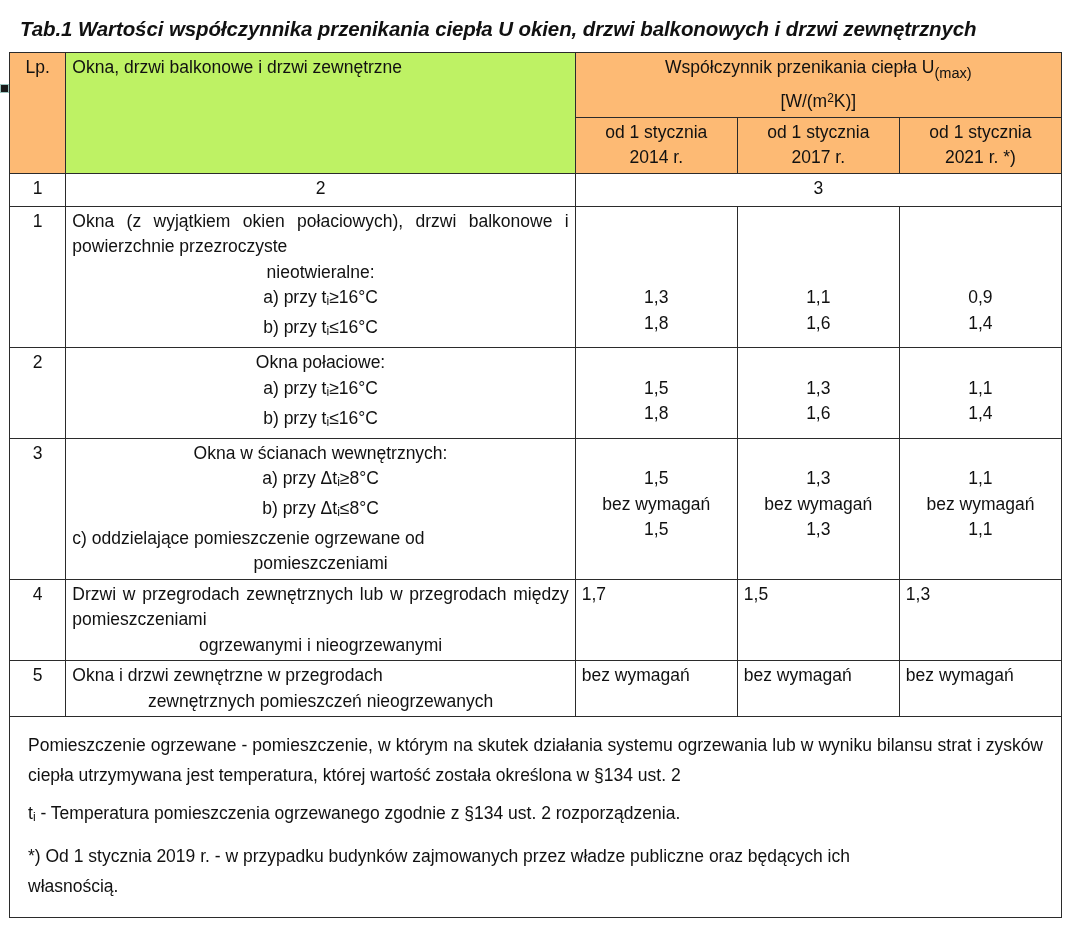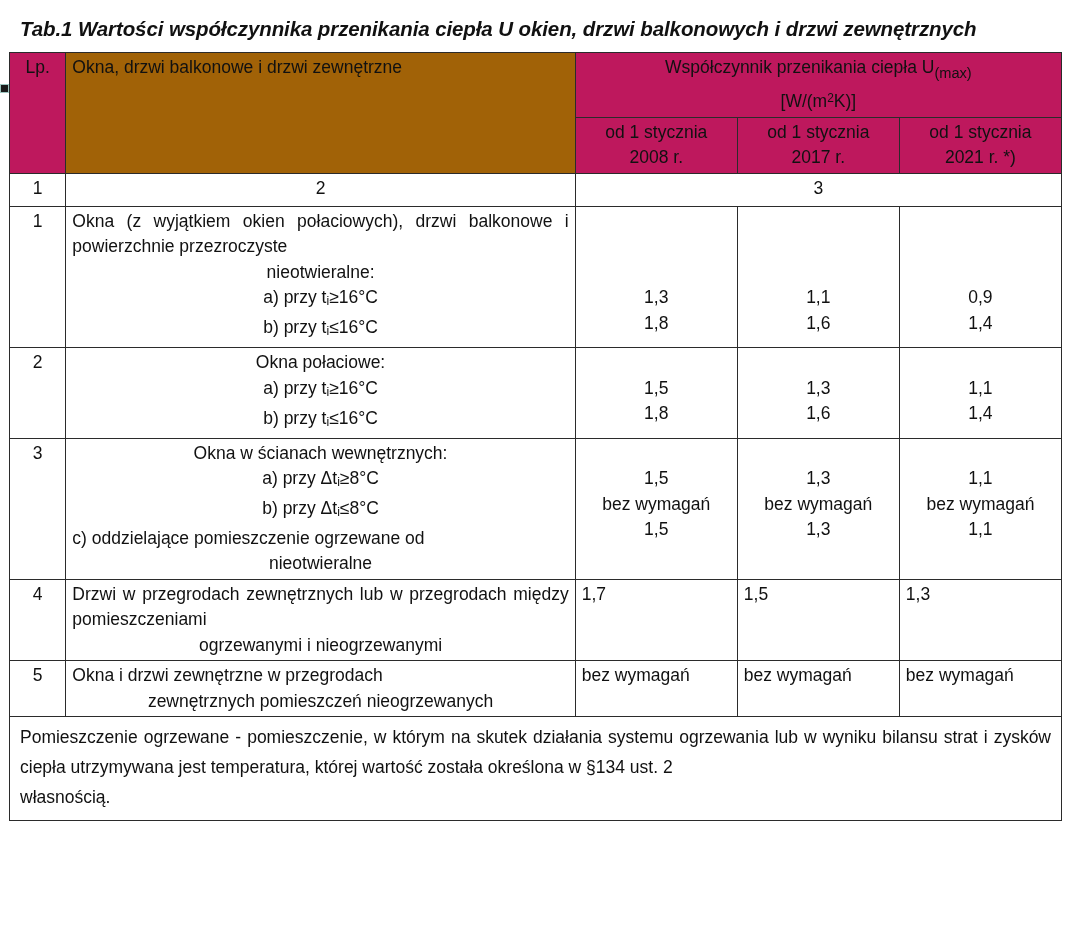--- a/index.html
+++ b/index.html
@@ -64,26 +64,26 @@
     font-size: 17.5px;
     line-height: 25.5px;
   }
   table.u-table td, table.u-table th {
     border: 1px solid #2b2b2b;
     padding: 2px 6px;
     vertical-align: top;
     font-weight: normal;
   }
   .hdr {
-    background: #be185d;
+    background: #fdba74;
     text-align: center;
     vertical-align: middle;
   }
   .hdr-left {
-    background: #a16207;
+    background: #bef264;
     text-align: left;
     vertical-align: middle;
     padding-left: 14px;
   }
   .col-lp   { width: 56px; }
   .col-desc { width: 506px; }
   .col-y    { width: 161px; }
 
   .numrow td {
     text-align: center;
@@ -123,21 +123,21 @@
 
   
   .notes {
     border: 1px solid #2b2b2b;
     border-top: none;
     padding: 5px 10px 8px 10px;
     font-size: 17.5px;
     line-height: 30px;
   }
   .notes p {
-    margin: 0;
+    margin: 8px;
     text-align: justify;
     text-justify: inter-word;
   }
   .notes p .lastline { display: block; text-align: left; }
 </style>
 </head>
 <body>
 
 <div class="page">
 
@@ -162,21 +162,21 @@
           <th class="hdr" rowspan="2">Lp.</th>
           <th class="hdr-left" rowspan="2">Okna, drzwi balkonowe i drzwi zewnętrzne</th>
           <th class="hdr" colspan="3">
             <div><span>Współczynnik przenikania ciepła U</span><sub>(max)</sub></div>
             <div><span>[W/(m</span><sup class="sup2">2</sup><span>K)]</span></div>
           </th>
         </tr>
         <tr>
           <th class="hdr">
             <div>od 1 stycznia</div>
-            <div>2008 r.</div>
+            <div>2014 r.</div>
           </th>
           <th class="hdr">
             <div>od 1 stycznia</div>
             <div>2017 r.</div>
           </th>
           <th class="hdr">
             <div>od 1 stycznia</div>
             <div>2021 r. *)</div>
           </th>
         </tr>
@@ -240,21 +240,21 @@
           </td>
         </tr>
 
         <tr>
           <td class="lp">3</td>
           <td class="desc">
             <span class="lastline">Okna w ścianach wewnętrznych:</span>
             <span class="lastline"><span>a)  przy Δt</span><sub class="isub">i</sub><span>≥8°C</span></span>
             <span class="lastline"><span>b)  przy Δt</span><sub class="isub">i</sub><span>≤8°C</span></span>
             <span>c)    oddzielające pomieszczenie ogrzewane od</span>
-            <span class="lastline">nieotwieralne</span>
+            <span class="lastline">pomieszczeniami</span>
           </td>
           <td class="val">
             <span class="spacer">x</span>
             <span class="v">1,5</span>
             <span class="v">bez wymagań</span>
             <span class="v">1,5</span>
             <span class="spacer">x</span>
           </td>
           <td class="val">
             <span class="spacer">x</span>
@@ -297,18 +297,22 @@
 
       </tbody>
     </table>
 
     <div class="notes">
       <p>
         <span>Pomieszczenie ogrzewane - pomieszczenie, w którym na skutek działania systemu ogrzewania lub w wyniku</span>
         <span>bilansu strat i zysków ciepła utrzymywana jest temperatura, której wartość została określona w §134 ust. 2</span>
       </p>
       <p>
+        <span class="lastline"><span>t</span><sub class="isub">i</sub><span> - Temperatura pomieszczenia ogrzewanego zgodnie z §134 ust. 2 rozporządzenia.</span></span>
+      </p>
+      <p>
+        <span>*) Od 1 stycznia 2019 r. - w przypadku budynków zajmowanych przez władze publiczne oraz będących ich</span>
         <span class="lastline">własnością.</span>
       </p>
     </div>
   </div>
 
 </div>
 
 </body></html>

